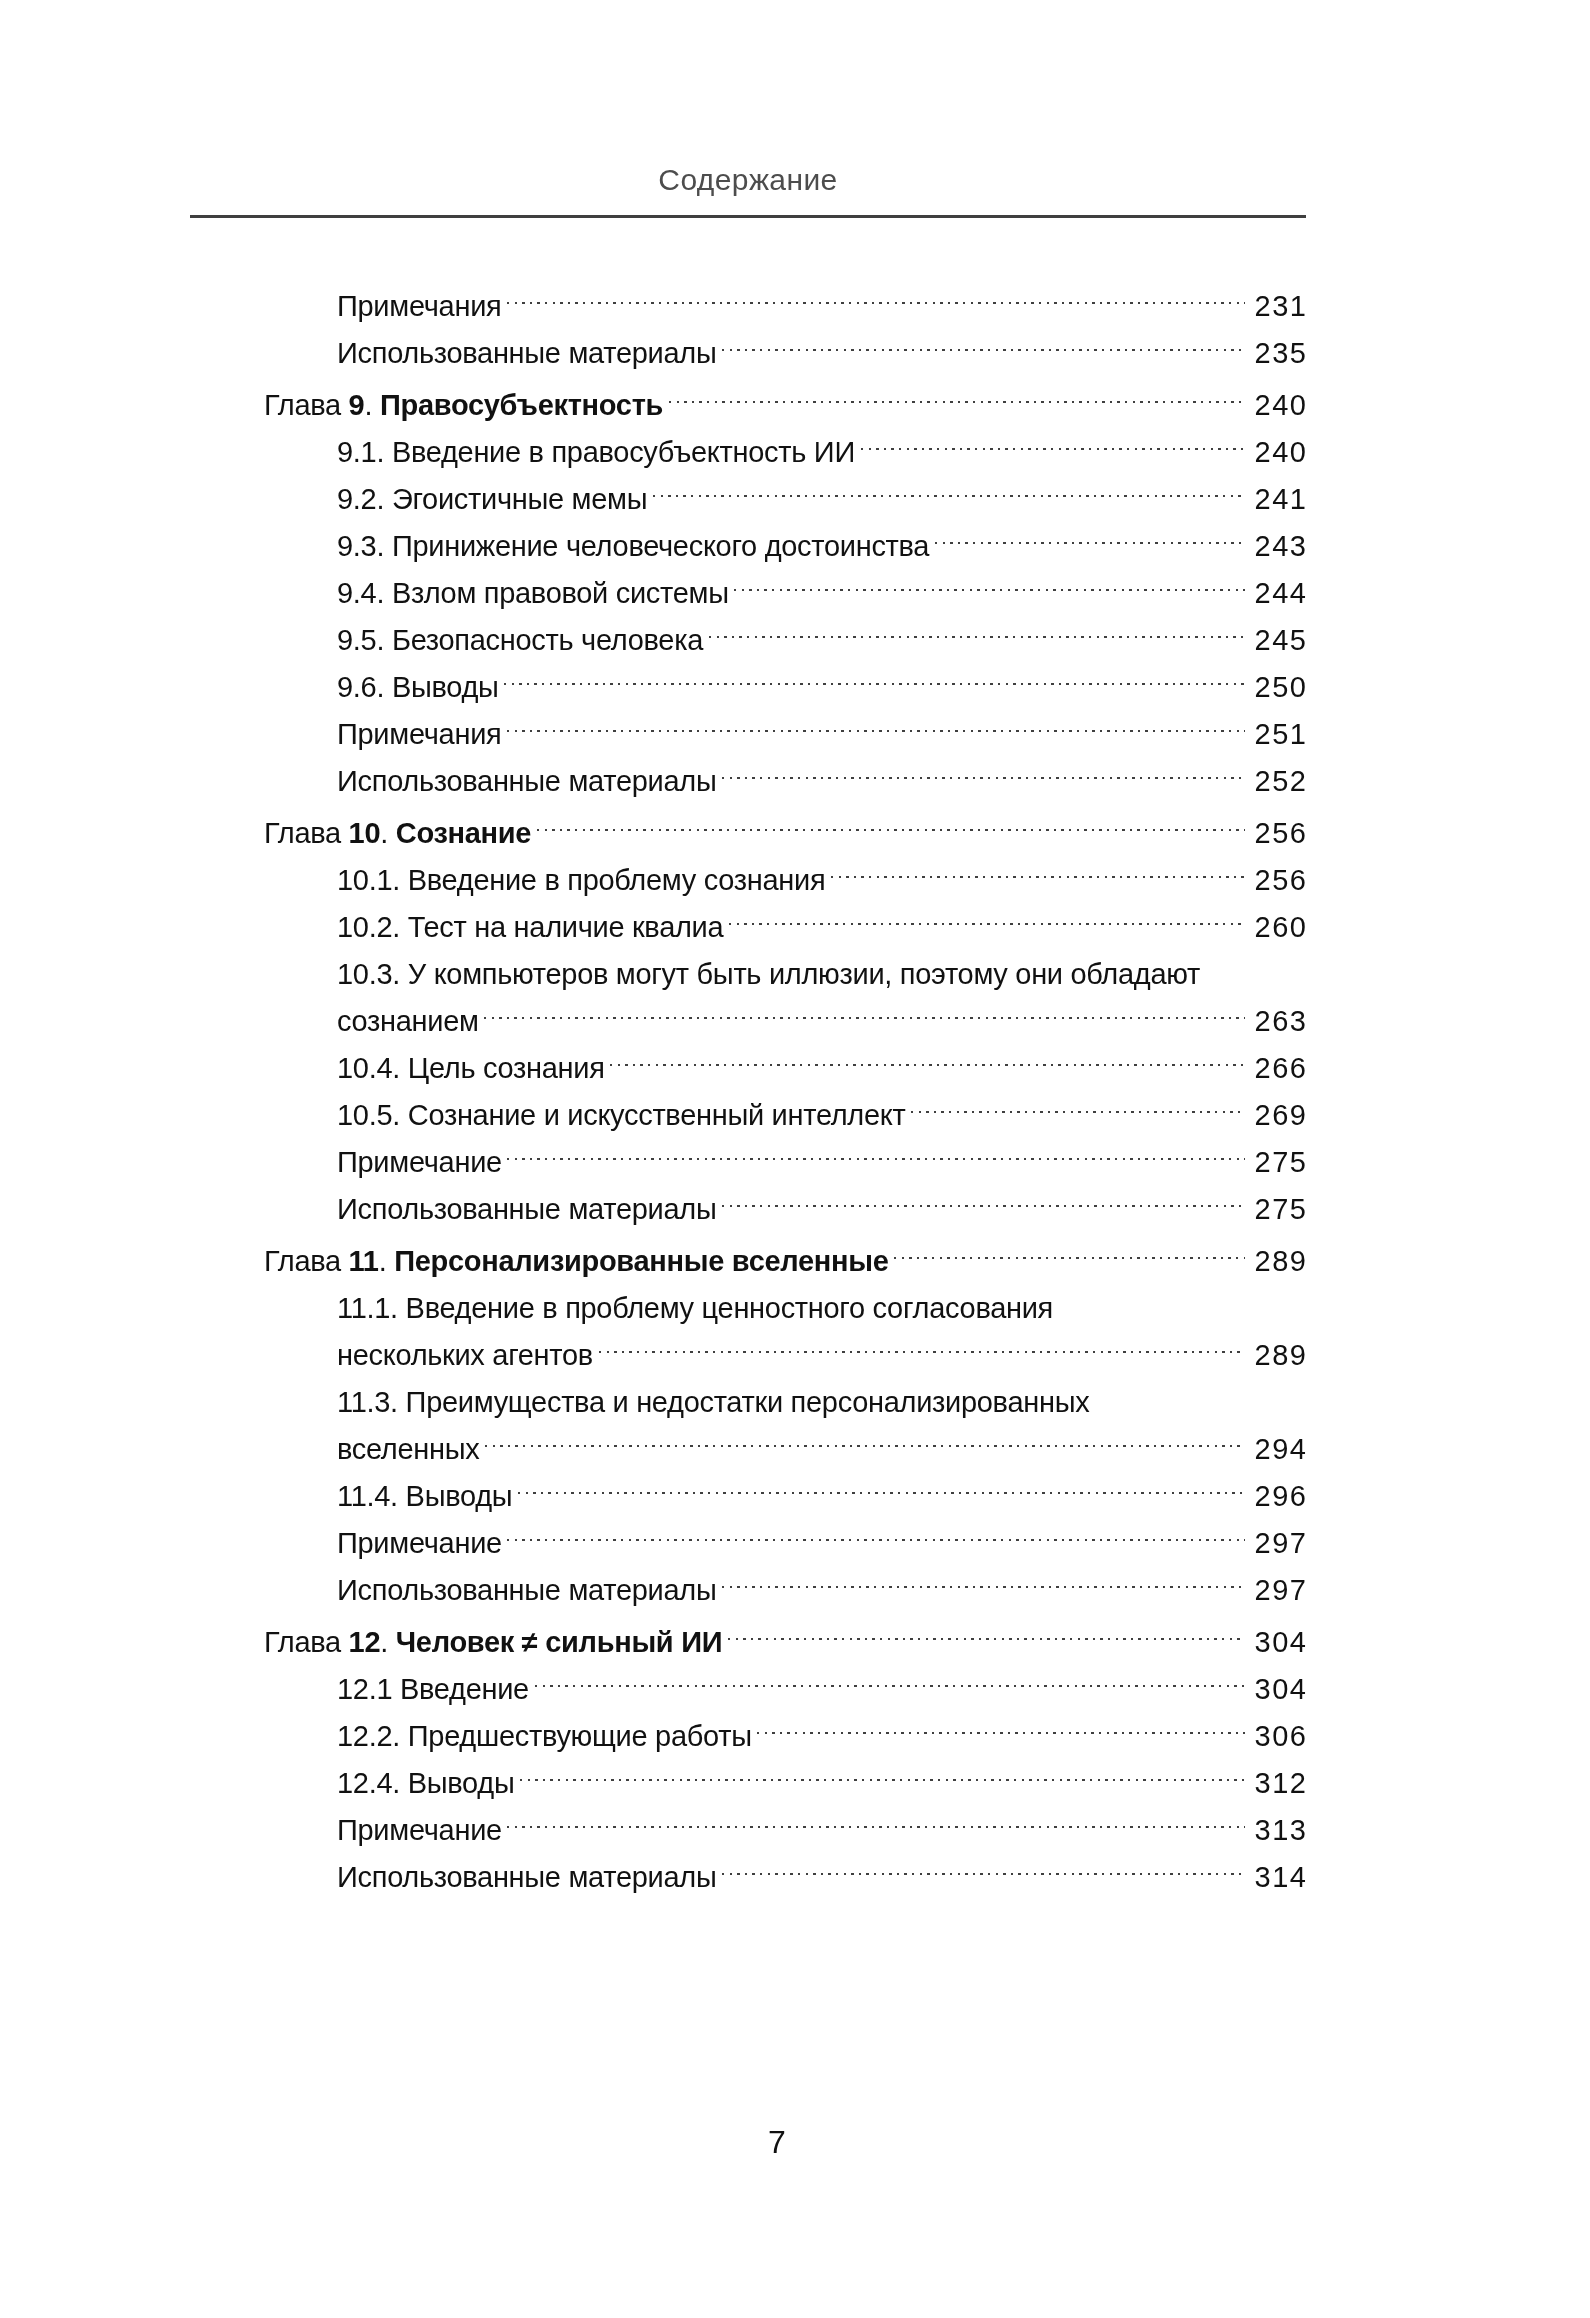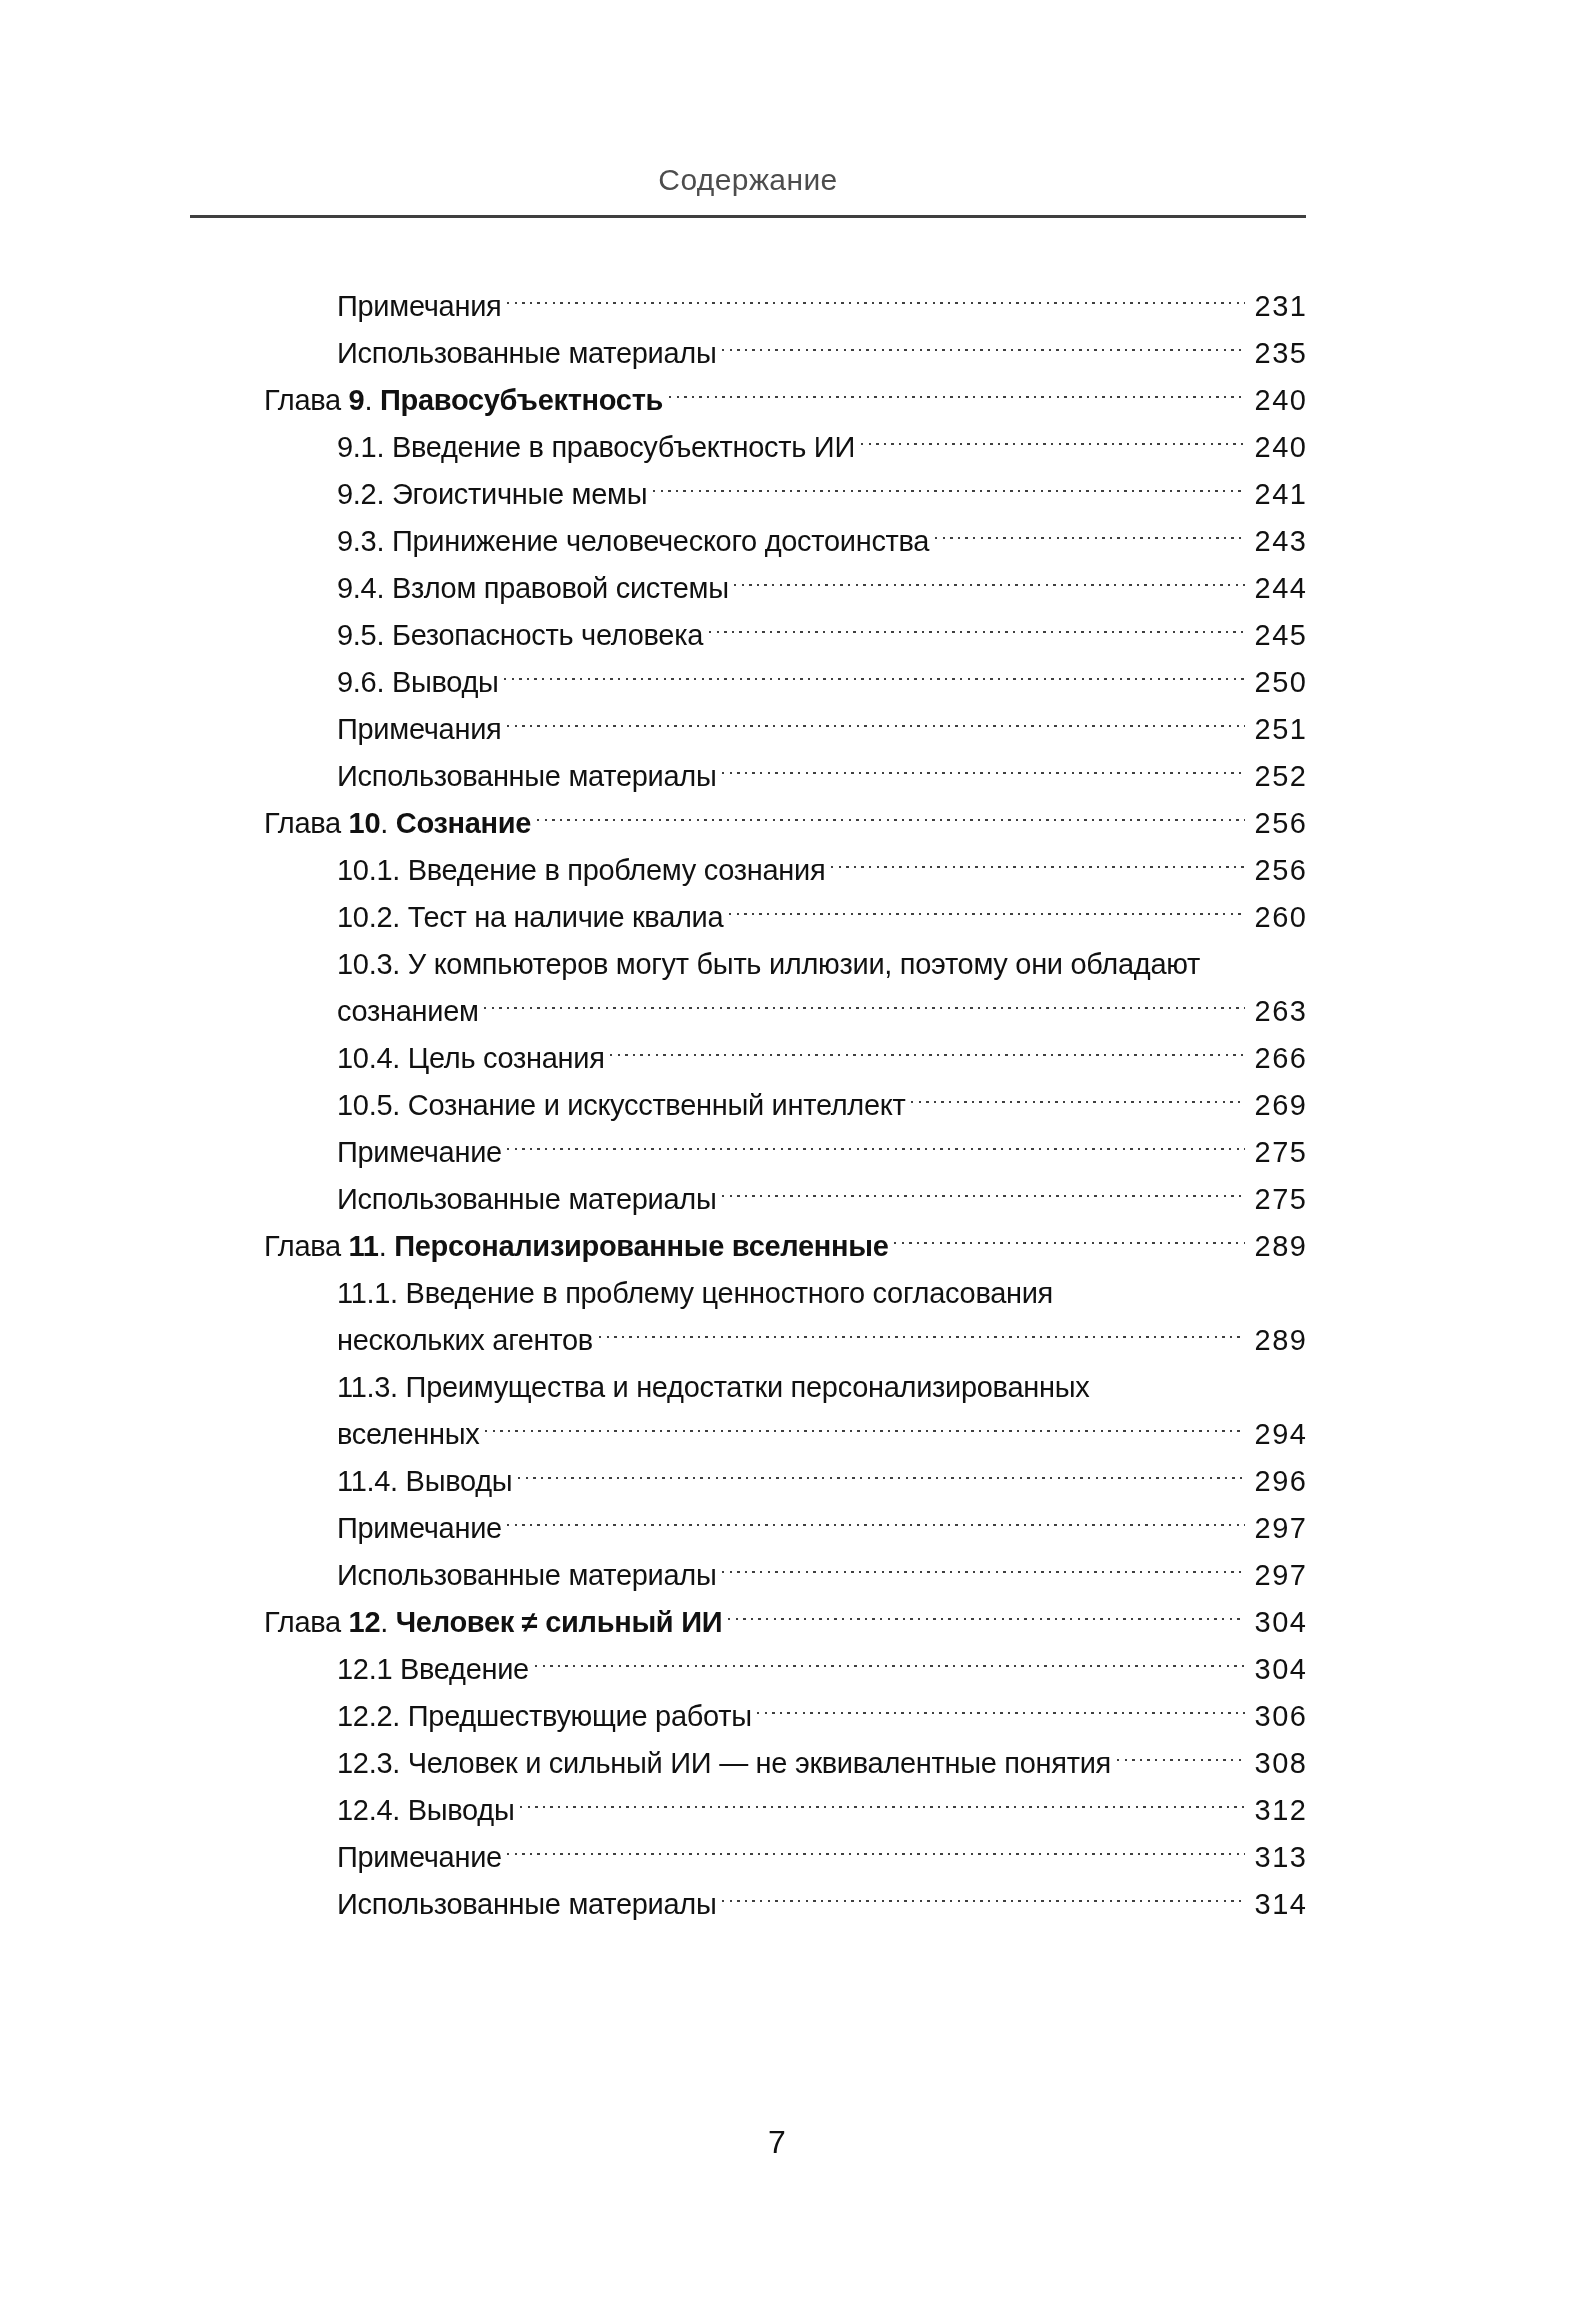--- a/index.html
+++ b/index.html
@@ -28,21 +28,21 @@
   .toc {
     position: absolute; top: 290px; left: 190px; width: 1116px;
   }
   .row {
     display: flex; align-items: center;
     font-size: 29px; line-height: 32px;
     letter-spacing: -0.3px;
     margin-bottom: 15px;
     white-space: nowrap;
   }
-  .row.chapter { margin-top: 5px; padding-left: 74px; }
+  .row.chapter { margin-top: 20px; padding-left: 74px; }
   .row.sub, .row.cont { padding-left: 147px; }
   .entry-text b { font-weight: bold; }
   .leader {
     flex: 1 1 auto; min-width: 19px;
     height: 2.4px;
     margin: 0 9.6px 5.6px 5.6px;
     background-image: repeating-linear-gradient(90deg,
       #3f3f3f 0px, #3f3f3f 2.4px, transparent 2.4px, transparent 7.6px);
   }
   .page-num {
@@ -211,25 +211,20 @@
         <span class="entry-text">12.1 Введение</span>
         <span class="leader"></span>
         <span class="page-num">304</span>
       </div>
       <div class="row sub">
         <span class="entry-text">12.2. Предшествующие работы</span>
         <span class="leader"></span>
         <span class="page-num">306</span>
       </div>
       <div class="row sub">
-        <span class="entry-text">12.3. Человек и сильный ИИ — не эквивалентные понятия</span>
-        <span class="leader"></span>
-        <span class="page-num">308</span>
-      </div>
-      <div class="row sub">
         <span class="entry-text">12.4. Выводы</span>
         <span class="leader"></span>
         <span class="page-num">312</span>
       </div>
       <div class="row sub">
         <span class="entry-text">Примечание</span>
         <span class="leader"></span>
         <span class="page-num">313</span>
       </div>
       <div class="row sub">

